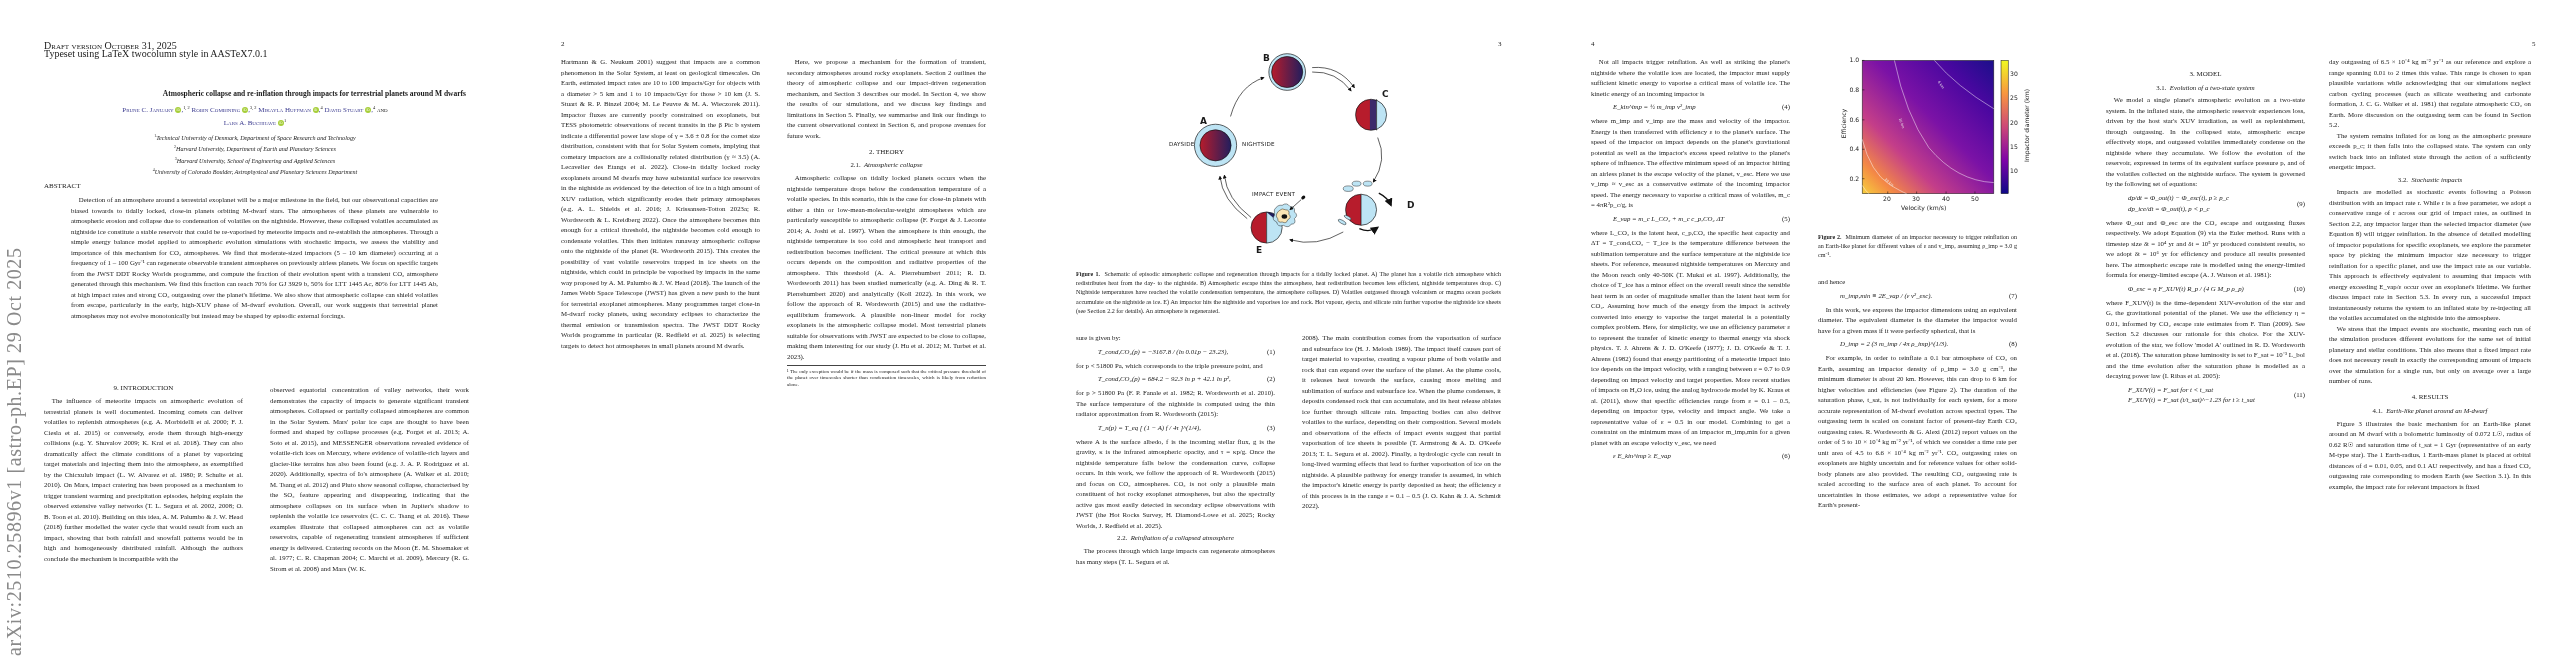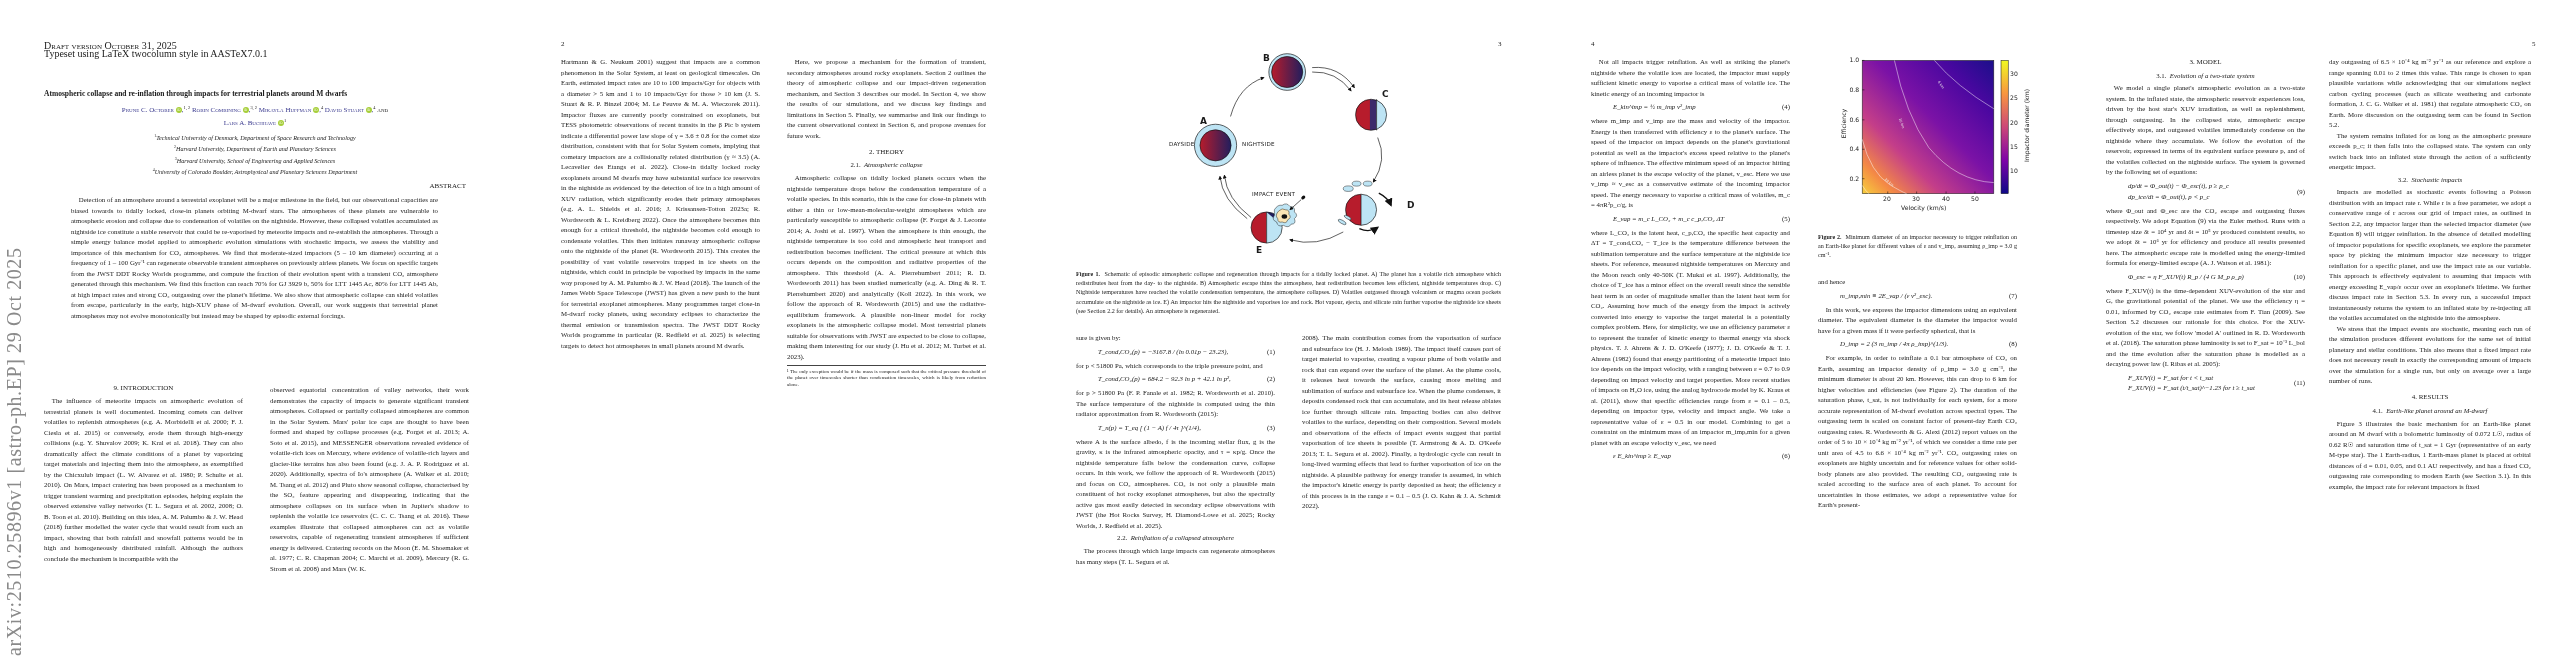--- a/index.html
+++ b/index.html
@@ -11,27 +11,27 @@
   .p3 { left: 1032px; width: 515px; }
   .p4 { left: 1547px; width: 515px; }
   .p5 { left: 2062px; width: 514px; }
 
   .arxiv-stamp {
     position: absolute; left: 3.3px; top: 656px; transform-origin: 0 0; transform: rotate(-90deg);
     font-family: "Liberation Serif", serif; font-size: 20px; color: #8a8a8a; letter-spacing: 0.6px; white-space: nowrap;
   }
   .draft { position: absolute; left: 44px; top: 42px; font-family: "Liberation Serif", serif; font-size: 10px; line-height: 8.3px; }
   .draft .sc { font-variant: small-caps; }
-  .title { position: absolute; left: 44px; width: 422px; top: 89px; text-align: left; font-family: "Liberation Serif", serif; font-weight: bold; font-size: 7.5px; }
+  .title { position: absolute; left: 44px; width: 422px; top: 89px; text-align: right; font-family: "Liberation Serif", serif; font-weight: bold; font-size: 7.5px; }
   .authors { position: absolute; left: 44px; width: 422px; top: 103px; text-align: center; font-family: "Liberation Serif", serif; font-size: 7px; color: #3b3b8f; font-variant: small-caps; line-height: 9.4px; }
   .orcid { display: inline-block; width: 6.1px; height: 6.1px; border-radius: 50%; background: #a6ce39; color: #fff; font-size: 3.3px; line-height: 6.1px; text-align: center; vertical-align: 1.1px; font-variant: normal; font-family: "DejaVu Sans", sans-serif; }
   .authors sup { color: #1a1a1a; font-size: 4.4px; font-variant: normal; }
   .affils { position: absolute; left: 44px; width: 422px; top: 132px; text-align: center; font-family: "Liberation Serif", serif; font-style: italic; font-size: 6.1px; line-height: 9.4px; }
   .affils sup { font-size: 3.9px; font-style: normal; }
-  .abstract-head { position: absolute; left: 44px; width: 422px; top: 182px; text-align: right; font-family: "Liberation Serif", serif; font-size: 7px; }
+  .abstract-head { position: absolute; left: 44px; width: 422px; top: 182px; text-align: left; font-family: "Liberation Serif", serif; font-size: 7px; }
   .abstract { position: absolute; left: 71px; width: 367px; top: 195px; font-family: "Liberation Serif", serif; font-size: 6.8px; line-height: 10.5px; text-align: justify; text-indent: 7.8px; }
 
   .col { position: absolute; font-family: "Liberation Serif", serif; font-size: 6.8px; line-height: 10.5px; text-align: justify; overflow: hidden; }
   .col p { text-indent: 7.8px; }
   .col p.noind { text-indent: 0; }
   .sec { text-align: center; font-size: 7px; margin: 5.6px 0 3.3px 0; text-indent: 0 !important; }
   .subsec { text-align: center; font-size: 6.8px; font-style: italic; margin: 2.2px 0 2.2px 0; text-indent: 0 !important; }
   .subsec .num { font-style: normal; }
   .eq { display: flex; justify-content: space-between; align-items: center; padding: 3.3px 0 3.3px 22px; text-indent: 0; font-style: italic; }
   .eq .eqn { font-style: normal; }
@@ -52,21 +52,21 @@
 <body>
 
 <div class="page p1">
   <div class="arxiv-stamp">arXiv:2510.25896v1  [astro-ph.EP]  29 Oct 2025</div>
   <div class="draft">
     <div class="sc">Draft version October 31, 2025</div>
     <div>Typeset using LaTeX twocolumn style in AASTeX7.0.1</div>
   </div>
   <div class="title">Atmospheric collapse and re-inflation through impacts for terrestrial planets around M dwarfs</div>
   <div class="authors">
-    <span>Prune C. October</span>
+    <span>Prune C. January</span>
     <span class="orcid">iD</span>,<sup>1, 2</sup>
     <span>Robin Combining</span>
     <span class="orcid">iD</span>,<sup>3, 2</sup>
     <span>Mikayla Huffman</span>
     <span class="orcid">iD</span>,<sup>4</sup>
     <span>David Stuart</span>
     <span class="orcid">iD</span>,<sup>4</sup>
     <span style="color:#1a1a1a">and</span><br>
     <span>Lars A. Buchhave</span>
     <span class="orcid">iD</span><sup>1</sup>
@@ -326,21 +326,21 @@
   <div style="position:absolute; left:170px; top:90px; font-size:6.1px;">15</div>
   <div style="position:absolute; left:170px; top:66px; font-size:6.1px;">20</div>
   <div style="position:absolute; left:170px; top:41px; font-size:6.1px;">25</div>
   <div style="position:absolute; left:170px; top:16.7px; font-size:6.1px;">30</div>
   <div style="position:absolute; left:150px; top:69px; font-size:6.1px; transform:rotate(-90deg); white-space:nowrap; transform-origin:center;">Impactor diameter (km)</div>
 </div>
 
 <div class="page p5">
   <div class="pagenum" style="left:470px;">5</div>
   <div class="col" style="left:44px; top:57px; width:199px; height:606px;">
-    <div class="sec" style="margin-top:0">3. MODEL</div>
+    <div class="sec" style="margin-top:12px">3. MODEL</div>
     <div class="subsec"><span class="num">3.1.</span>&nbsp; <span>Evolution of a two-state system</span></div>
     <p>We model a single planet's atmospheric evolution as a two-state system. In the inflated state, the atmospheric reservoir experiences loss, driven by the host star's XUV irradiation, as well as replenishment, through outgassing. In the collapsed state, atmospheric escape effectively stops, and outgassed volatiles immediately condense on the nightside where they accumulate. We follow the evolution of the reservoir, expressed in terms of its equivalent surface pressure p, and of the volatiles collected on the nightside surface. The system is governed by the following set of equations:</p>
     <div class="eq">
         <span><span>dp/dt = Φ_out(t) − Φ_esc(t),  p ≥ p_c</span><br><span>dp_ice/dt = Φ_out(t),  p &lt; p_c</span></span>
         <span class="eqn">(9)</span>
       </div>
     <p class="noind">where Φ_out and Φ_esc are the CO₂ escape and outgassing fluxes respectively. We adopt Equation (9) via the Euler method. Runs with a timestep size δt = 10⁴ yr and δt = 10⁵ yr produced consistent results, so we adopt δt = 10⁶ yr for efficiency and produce all results presented here. The atmospheric escape rate is modelled using the energy-limited formula for energy-limited escape (A. J. Watson et al. 1981):</p>
     <div class="eq">
         <span>Φ_esc = η F_XUV(t) R_p / (4 G M_p ρ_p)</span>
         <span class="eqn">(10)</span>

